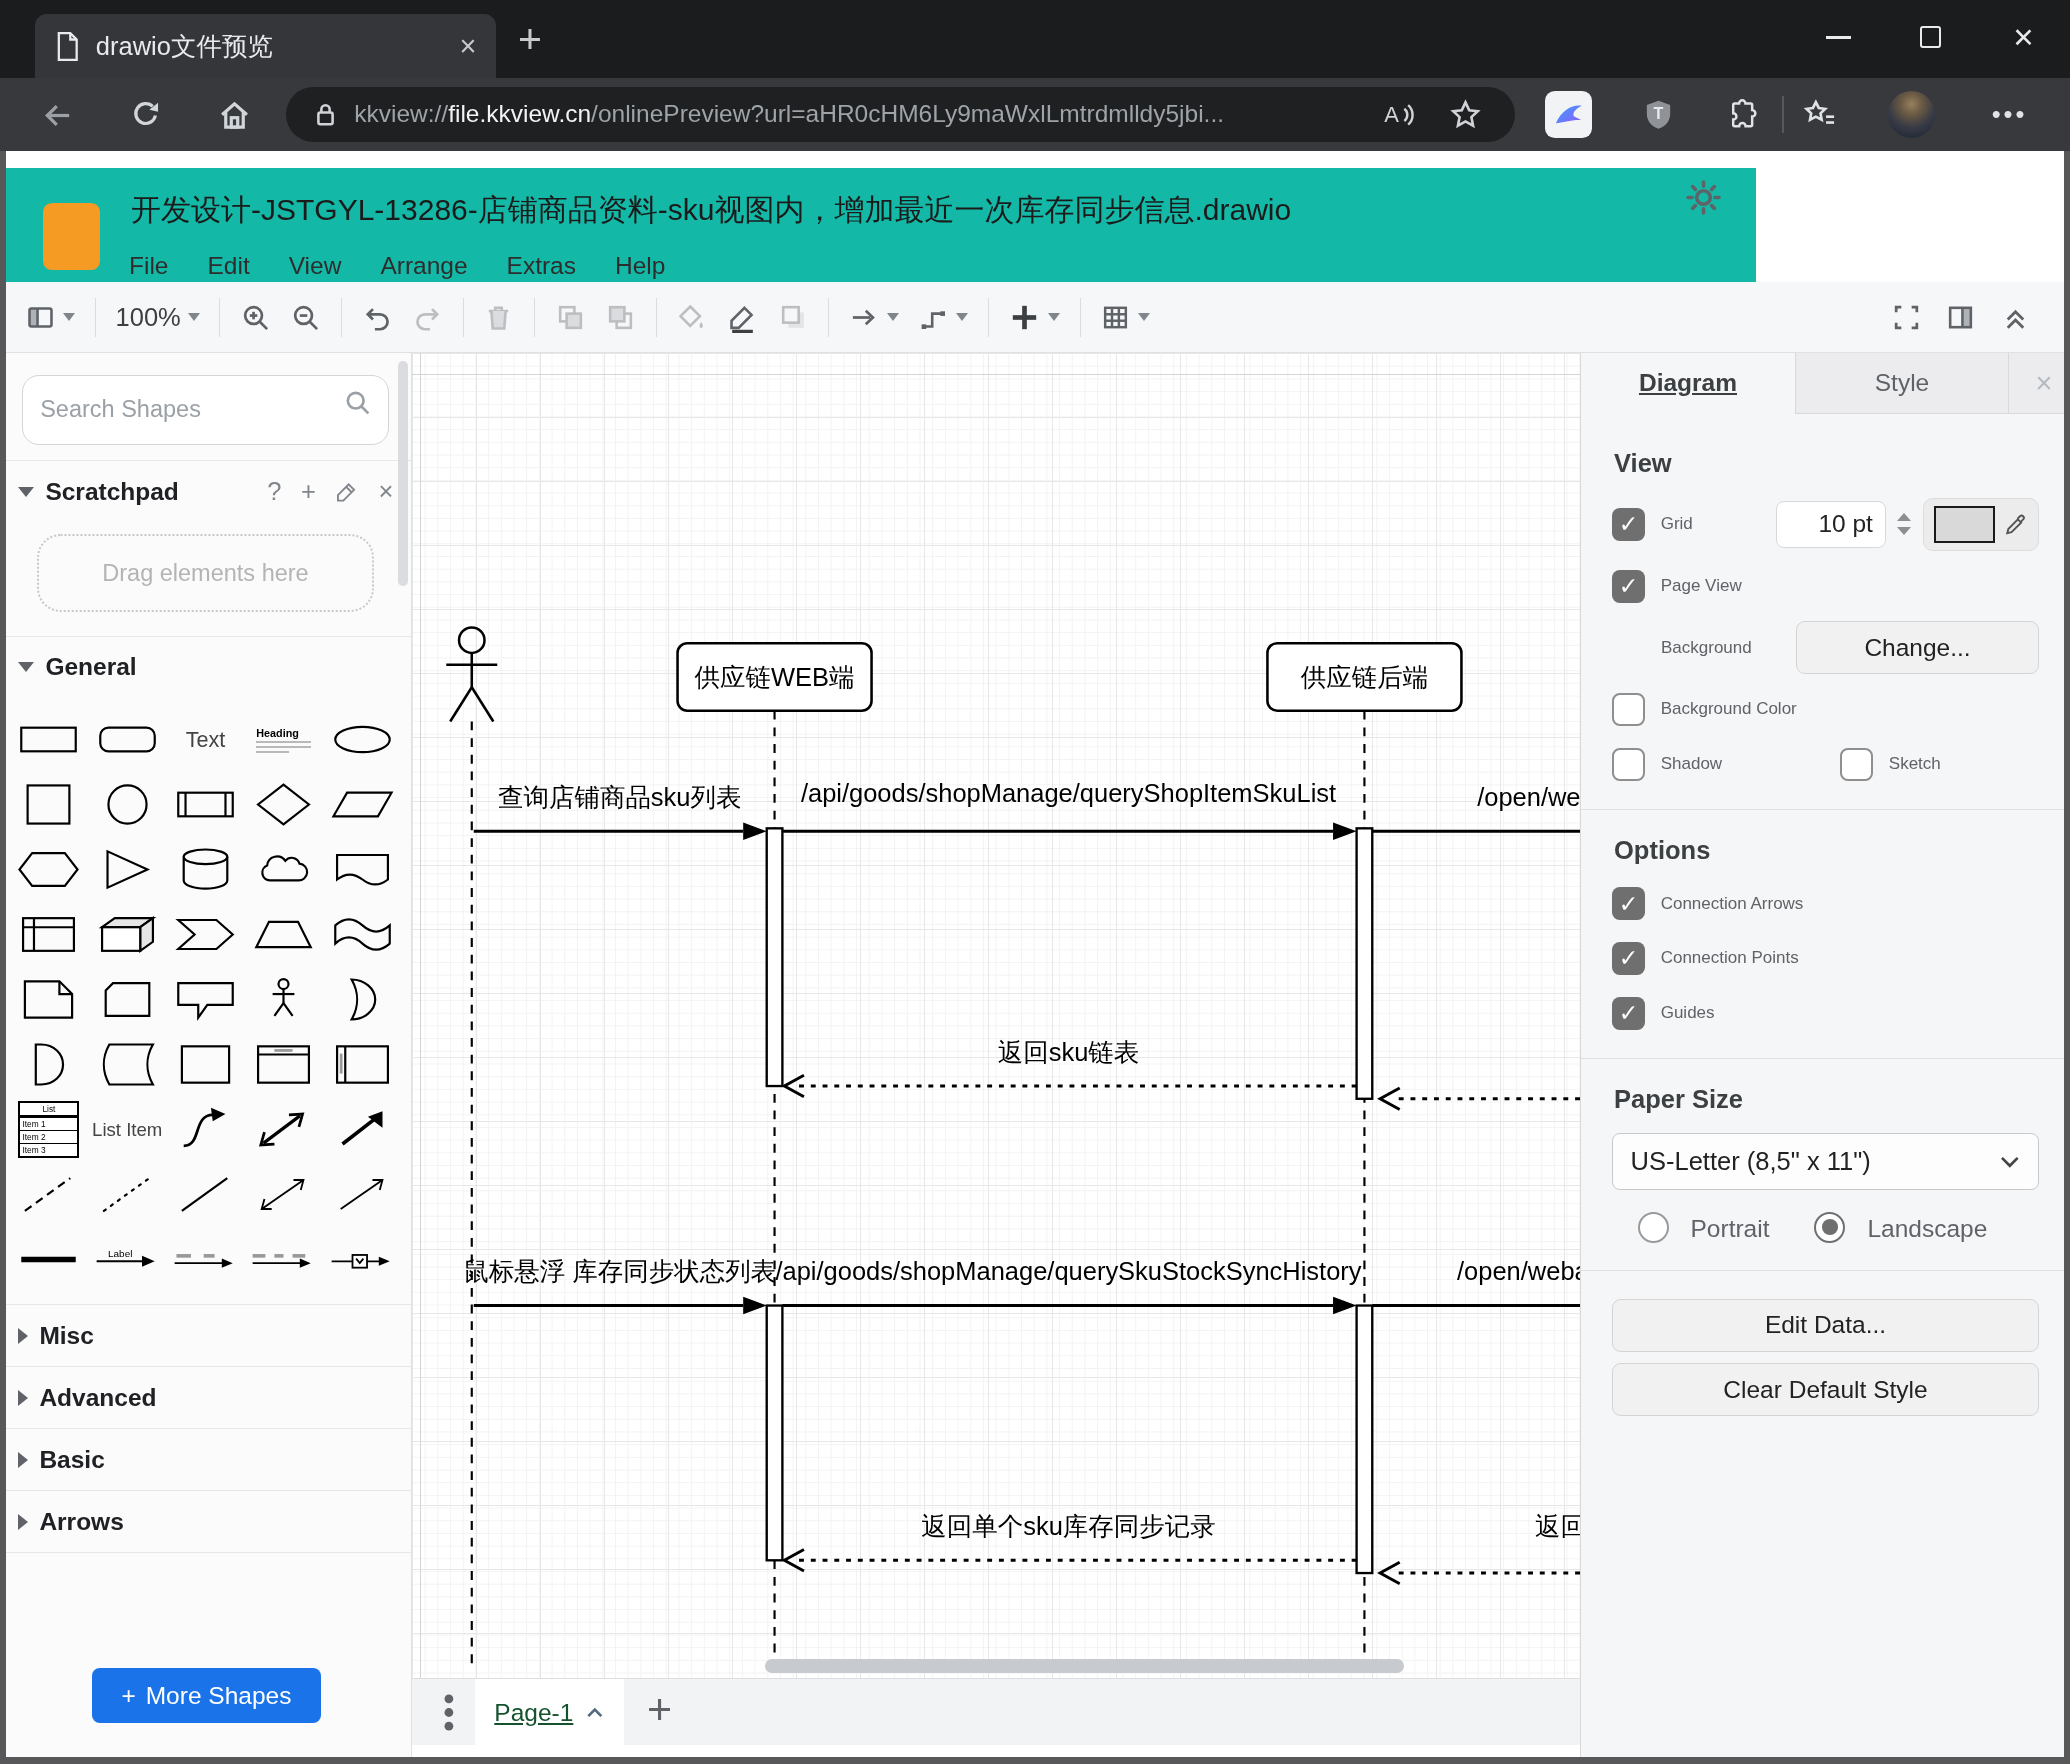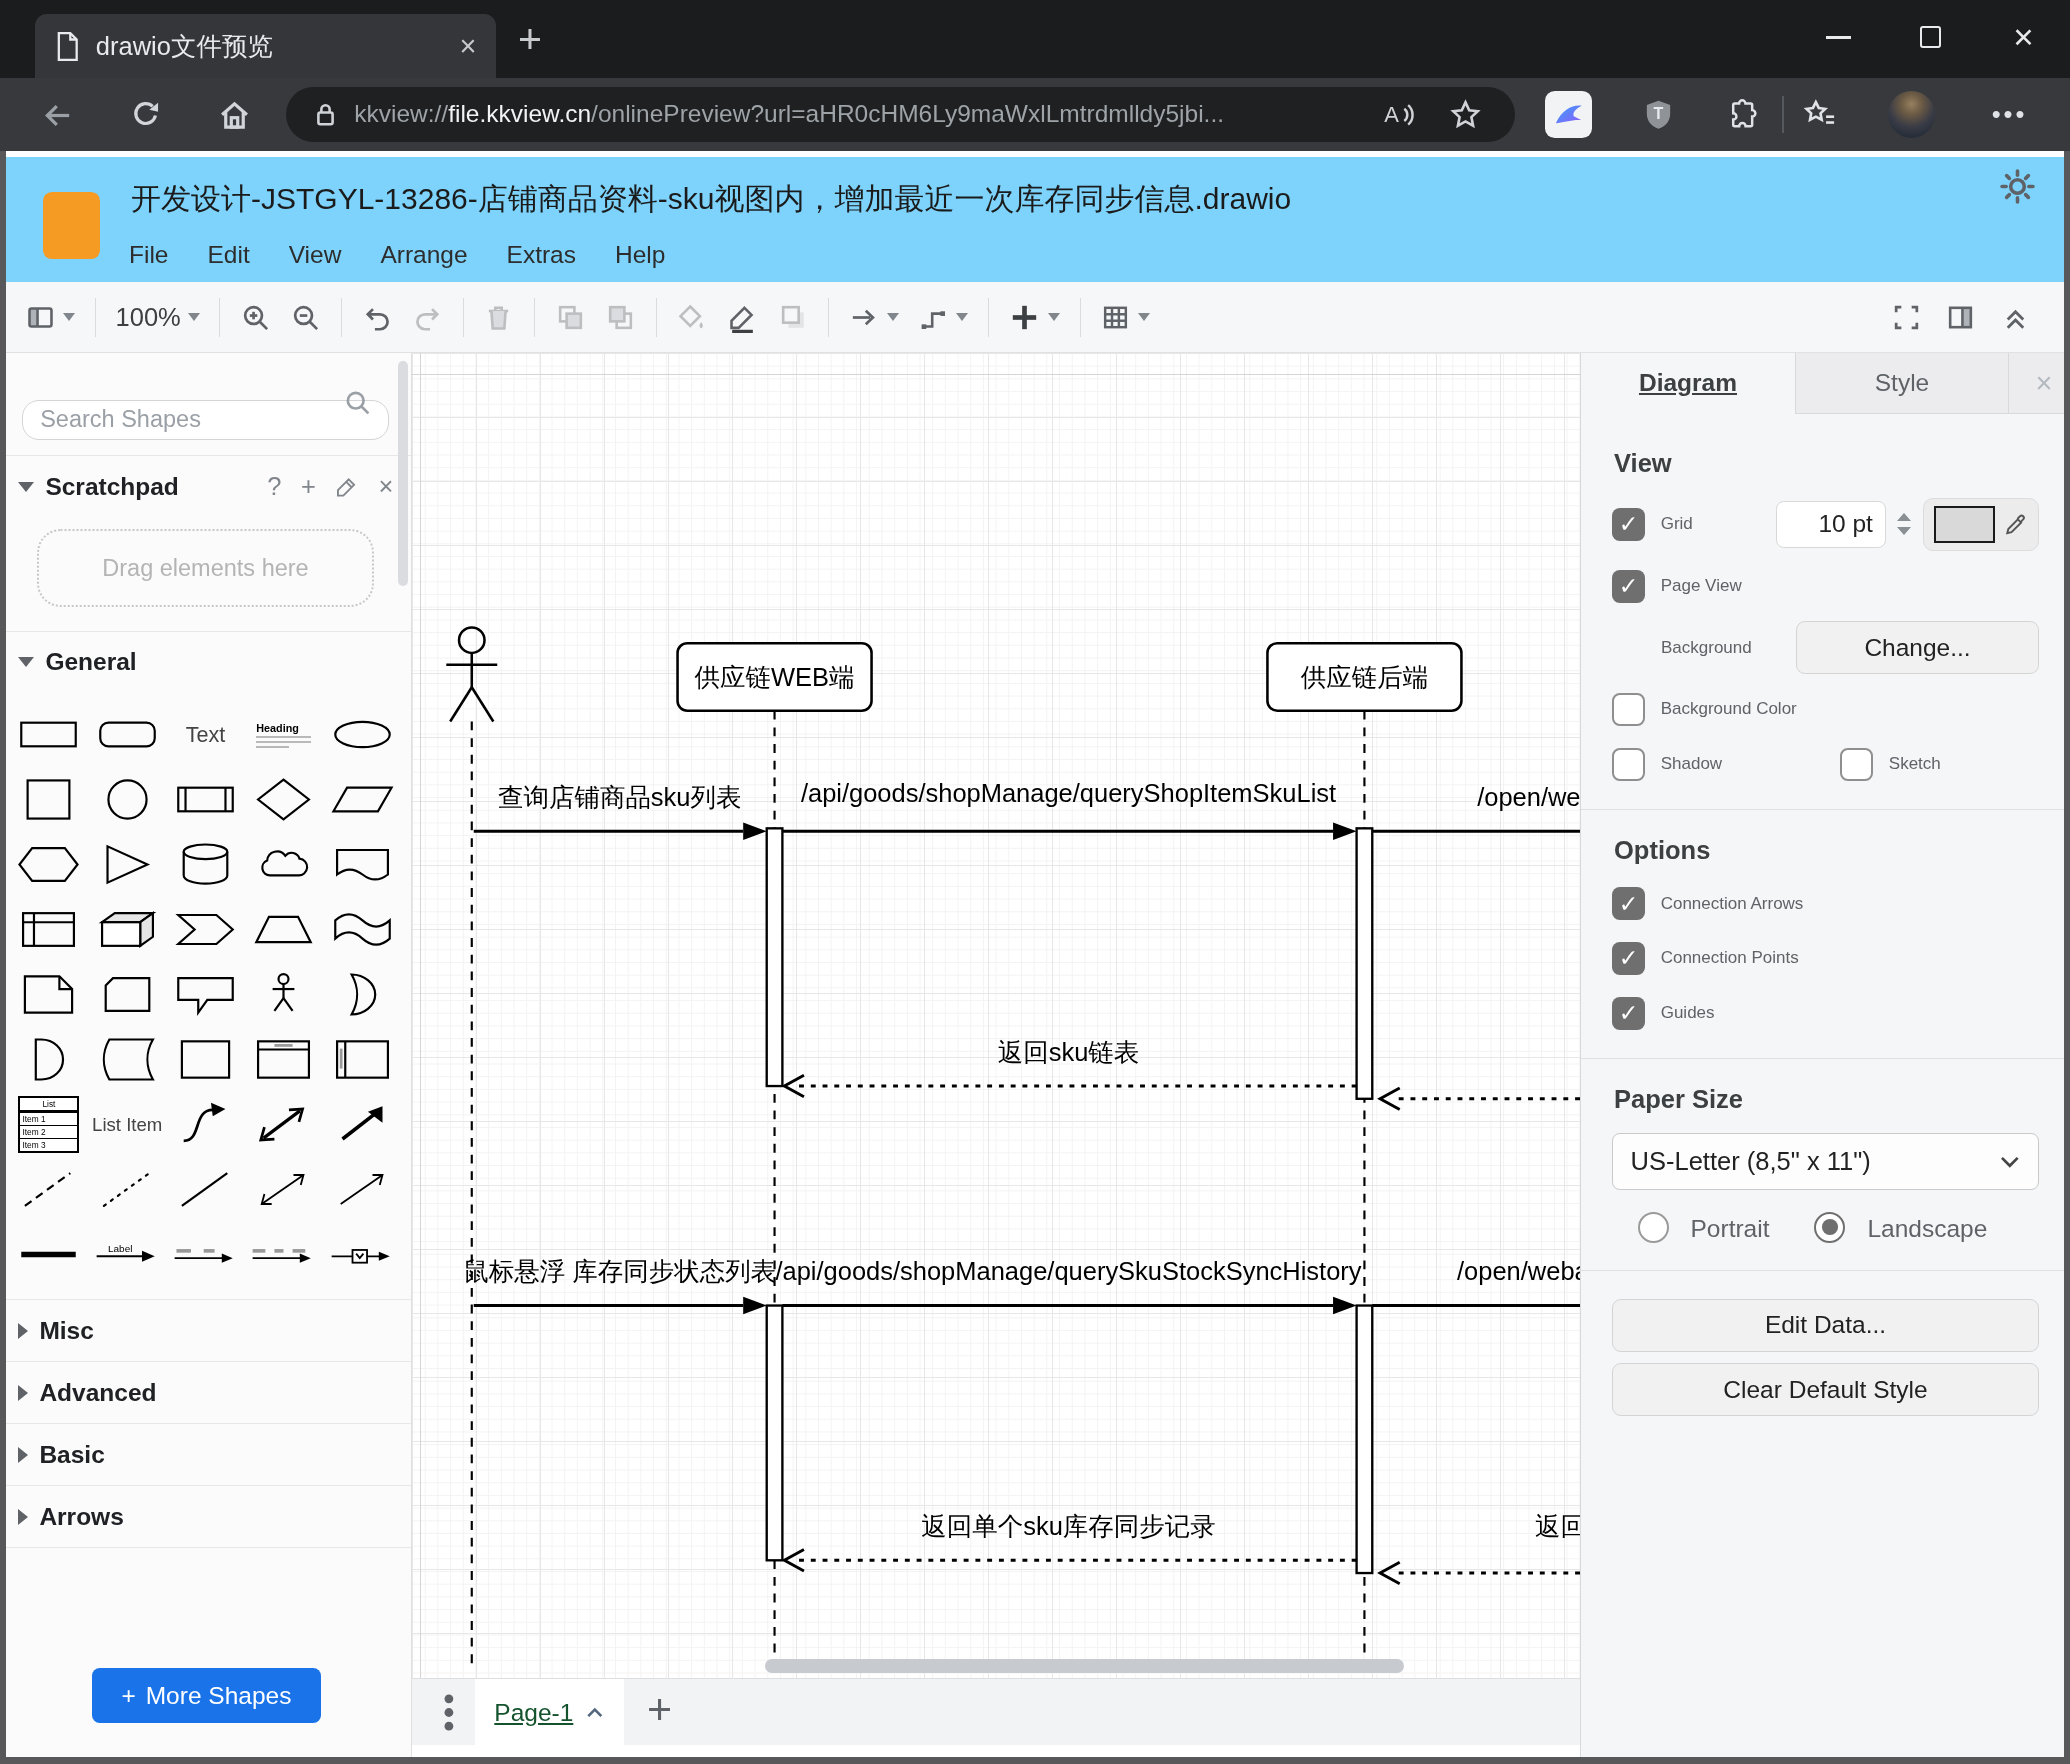--- a/index.html
+++ b/index.html
@@ -31,41 +31,41 @@
   .pill-right{margin-left:auto;display:flex;align-items:center;gap:33px;padding-right:33px;}
   .ext{position:absolute;top:12.7px;width:47px;height:47px;display:flex;align-items:center;justify-content:center;}
   .ext-bird{left:1545px;background:#f1f3f4;border-radius:9.8px;}
   .ext-shield{left:1635px;} .ext-puzzle{left:1717px;}
   .nav-div{position:absolute;left:1782px;top:17.6px;width:2px;height:37px;background:#55585c;}
   .ext-collections{left:1796px;} .ext-menu{left:1986px;color:#dfe2e6;font-size:25.5px;letter-spacing:2.9px;}
   .avatar{position:absolute;left:1888px;top:12.7px;width:47px;height:47px;border-radius:50%;
           background:radial-gradient(circle at 50% 28%,#96805f 0%,#6b5a44 26%,#3a3c46 55%,#1e2835 90%);}
 
   
-  .appheader{position:absolute;left:0;top:157px;width:2070px;height:131px;background:#7dd3fc;}
+  .appheader{position:absolute;left:0;top:168px;width:1756px;height:131px;background:#14b8a6;}
   .logo{position:absolute;left:43px;top:35px;width:57px;height:67px;border-radius:8.8px;}
   .doc-title{position:absolute;left:131px;top:21.6px;font-size:30px;color:#1b1b1b;white-space:nowrap;}
   .menubar{position:absolute;left:129px;top:84px;display:flex;gap:39px;font-size:24.5px;color:#2d2d2d;}
   .sun{position:absolute;right:33px;top:9.8px;}
 
   
   .toolbar{position:absolute;left:0;top:282px;width:2070px;height:71px;background:#f6f7f8;
            border-bottom:1px solid #dfe1e3;display:flex;align-items:center;padding:0 15.7px;}
   .tbtn{height:51px;display:flex;align-items:center;justify-content:center;gap:6.9px;padding:0 9.8px;color:#5f6368;}
   .tbtn.dis{opacity:.38;}
   .zoomlabel{font-size:25.5px;color:#3c4043;}
   .caret{width:0;height:0;border-left:6.9px solid transparent;border-right:6.9px solid transparent;border-top:8.8px solid #80868b;}
   .tdiv{width:1px;height:39px;background:#dadce0;margin:0 9.8px;flex:none;}
   .tb-right{margin-left:auto;display:flex;align-items:center;gap:3.9px;padding-right:13.7px;}
 
   
   .sidebar{position:absolute;left:0;top:353px;width:412px;height:1411px;background:#fbfbfc;border-right:1px solid #e0e0e0;}
   .search-wrap{position:relative;padding:21.6px 21.6px 15.7px 21.6px;}
-  .search-input{width:100%;height:40px;border:1px solid #d5d5d5;border-radius:17px;background:#fff;
-                padding:0 51px 0 17.6px;font-size:23.5px;color:#333;outline:none;font-family:inherit;margin-top:25px;}
+  .search-input{width:100%;height:70px;border:1px solid #d5d5d5;border-radius:17px;background:#fff;
+                padding:0 51px 0 17.6px;font-size:23.5px;color:#333;outline:none;font-family:inherit;}
   .search-input::placeholder{color:#9aa0a6;}
   .search-mag{position:absolute;right:39px;top:35px;}
   .sdiv{height:1px;background:#e7e7e7;}
   .sec-head{height:61px;display:flex;align-items:center;gap:11.8px;padding:0 17.6px;font-weight:bold;font-size:24.5px;color:#202124;}
   .chev-d{width:0;height:0;border-left:8.8px solid transparent;border-right:8.8px solid transparent;border-top:10.8px solid #5f6368;}
   .chev-r{width:0;height:0;border-top:8.8px solid transparent;border-bottom:8.8px solid transparent;border-left:10.8px solid #5f6368;}
   .scr-icons{margin-left:auto;display:flex;align-items:center;gap:19.6px;color:#80868b;font-size:25.5px;font-weight:normal;}
   .dragarea{margin:11.8px 37px 23.5px 37px;height:78px;border:2.9px dotted #c8c8c8;border-radius:23.5px;
             display:flex;align-items:center;justify-content:center;color:#b4b4b4;font-size:23.5px;}
   .shape-grid{display:grid;grid-template-columns:repeat(5,1fr);padding:9.8px 9.8px 11.8px 9.8px;}

